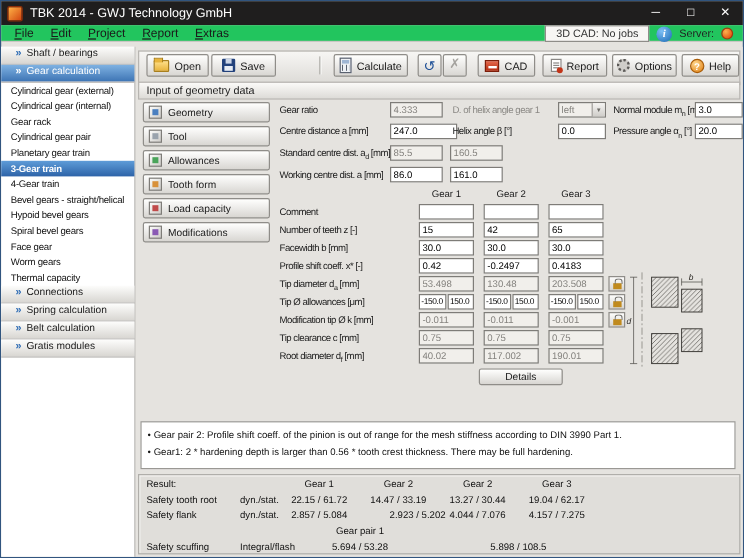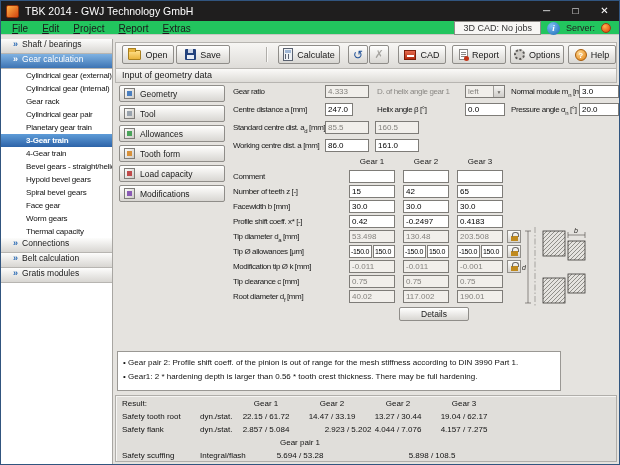--- a/index.html
+++ b/index.html
@@ -19,21 +19,21 @@
 .info-btn{width:13px;height:13px;border-radius:50%;background:radial-gradient(circle at 35% 30%,#7ec0f5,#1868b4);color:#fff;font-size:9px;font-style:italic;font-weight:bold;text-align:center;line-height:13px;font-family:"Liberation Serif",serif}
 .server-label{font-size:9px;color:#222}
 .server-dot{width:10px;height:10px;border-radius:50%;background:radial-gradient(circle at 35% 30%,#ffb24e,#dd3c02);border:1px solid #a23a10}
 
 .sidebar{position:absolute;left:0;top:38px;width:112px;bottom:0;background:#fff;border-right:1px solid #a8a6a2}
 .side-header{height:15px;display:flex;align-items:flex-start;gap:4px;padding-left:12px;background:linear-gradient(#fdfdfc,#d8d6d2);border-bottom:1px solid #b7b5b1;color:#1a1a1a;font-size:8.5px;white-space:nowrap;overflow:hidden}
 .chev{color:#2e6cb4;font-weight:bold;font-size:9px}
 .chev::before{content:"»"}
 .side-header.active{background:linear-gradient(#7fb2e2,#3d74b4);color:#fff}
 .side-header.active .chev{color:#fff}
-.side-item{height:13px;line-height:13px;padding-left:25px;color:#111;font-size:8px;letter-spacing:-0.2px;white-space:nowrap;overflow:hidden}
+.side-item{height:13px;line-height:13px;padding-left:8px;color:#111;font-size:8px;letter-spacing:-0.2px;white-space:nowrap;overflow:hidden}
 .side-item.selected{background:linear-gradient(#5e9cd8,#2d63a8);color:#fff;font-weight:bold}
 
 .main{position:absolute;left:112px;top:38px;right:0;bottom:0;background:#e5e3df}
 .toolbar{position:absolute;left:2px;top:3px;right:2px;height:29px;background:linear-gradient(#f7f6f4,#dcdad6);border:1px solid #b7b5b1}
 .tbtn{position:absolute;top:2px;height:19px;border:1px solid #8f8d89;border-radius:2px;background:linear-gradient(#fffffe,#d8d6d2);display:flex;align-items:center;justify-content:center;gap:4px;font-size:9px;color:#1a1a1a;padding:0 3px}
 .tsep{position:absolute;top:4px;width:1px;height:15px;background:#b0aeaa;box-shadow:1px 0 0 #fbfaf8}
 .ic-folder{width:13px;height:10px;background:linear-gradient(#ffe08a,#e8b43c);border:1px solid #a87f1e;border-radius:1px;position:relative;flex:0 0 auto}
 .ic-folder::before{content:"";position:absolute;left:-1px;top:-3px;width:6px;height:3px;background:#e8b43c;border:1px solid #a87f1e;border-bottom:none;border-radius:1px 1px 0 0}
 .ic-save{width:11px;height:11px;background:#23427c;position:relative;border-radius:1px;flex:0 0 auto}
 .ic-save::before{content:"";position:absolute;left:3px;top:0;width:5px;height:4px;background:#cdd6e6}
@@ -73,21 +73,21 @@
 .dd-text{flex:1;padding-left:2px}
 .dd-arrow{width:11px;height:11px;background:linear-gradient(#f5f4f2,#cfcdc9);border-left:1px solid #9e9c98;font-size:5px;color:#6e6c68;display:flex;align-items:center;justify-content:center}
 .dd-arrow::after{content:"▼"}
 .ghead{position:absolute;width:46px;text-align:center;font-size:8px;color:#1a1a1a;top:118px}
 .lockbtn{position:absolute;left:394px;width:14px;height:13px;border:1px solid #8f8d89;background:linear-gradient(#fdfdfc,#d6d4d0);display:flex;align-items:flex-start;justify-content:center}
 .padlock{position:relative;width:7px;height:5px;background:#c08a1e;margin-top:5px}
 .padlock::before{content:"";position:absolute;left:1px;top:-4px;width:5px;height:4px;border:1px solid #6e6c68;border-bottom:none;border-radius:3px 3px 0 0}
 .btn-details{position:absolute;left:286px;top:268px;width:70px;height:14px;border:1px solid #8f8d89;border-radius:2px;background:linear-gradient(#fffffe,#d8d6d2);font-size:8.5px;text-align:center;line-height:12px;color:#1a1a1a}
 .diagram{position:absolute;left:408px;top:186px;width:90px;height:84px}
 
-.messages{position:absolute;left:4px;top:312px;width:444px;height:40px;background:#fff;border:1px solid #9a9894;padding:4px 5px;font-size:8px;color:#111;line-height:14px}
+.messages{position:absolute;left:4px;top:312px;width:496px;height:40px;background:#fff;border:1px solid #9a9894;padding:4px 5px;font-size:8px;color:#111;line-height:14px}
 .msg-line{white-space:nowrap;overflow:hidden}
 .results{position:absolute;left:2px;top:356px;width:502px;height:67px;background:#e0deda;border:1px solid #b0aeaa;box-shadow:inset 1px 1px 0 #f5f4f2;font-size:8px;color:#111}
 .rtext{position:absolute;white-space:nowrap}
 .rc{width:64px;text-align:center}
 .rpair{width:132px;text-align:center}
 </style>
 </head>
 <body>
 
 <div class="window">
@@ -137,20 +137,24 @@
     <div class="side-item">Spiral bevel gears</div>
     <div class="side-item">Face gear</div>
     <div class="side-item">Worm gears</div>
     <div class="side-item">Thermal capacity</div>
     <div class="side-header">
         <span class="chev"></span>
         <span>Connections</span>
       </div>
     <div class="side-header">
         <span class="chev"></span>
+        <span>Spring calculation</span>
+      </div>
+    <div class="side-header">
+        <span class="chev"></span>
         <span>Belt calculation</span>
       </div>
     <div class="side-header">
         <span class="chev"></span>
         <span>Gratis modules</span>
       </div>
   </div>
 
   <div class="main">
 
@@ -223,21 +227,21 @@
     <input class="fld dis" style="left: 212px; top: 46px; width: 44px;" value="4.333">
     <div class="flabel gray" style="left:264px;top:46px">D. of helix angle gear 1</div>
     <div class="dd" style="left:352px;top:46px;width:40px">
         <span class="dd-text">left</span>
         <span class="dd-arrow"></span>
       </div>
     <div class="flabel" style="left:398px;top:46px"><span>Normal module m</span><sub>n</sub><span> [mm]</span></div>
     <input class="fld" style="left: 466px; top: 46px; width: 40px;" value="3.0">
 
     <div class="flabel" style="top:64px">Centre distance a [mm]</div>
-    <input class="fld" style="left: 212px; top: 64px; width: 28px;" value="247.0">
+    <input class="fld" style="left: 212px; top: 64px; width: 56px;" value="247.0">
     <div class="flabel" style="left:264px;top:64px">Helix angle β [°]</div>
     <input class="fld" style="left: 352px; top: 64px; width: 40px;" value="0.0">
     <div class="flabel" style="left:398px;top:64px"><span>Pressure angle α</span><sub>n</sub><span> [°]</span></div>
     <input class="fld" style="left: 466px; top: 64px; width: 40px;" value="20.0">
 
     <div class="flabel" style="top:82px"><span>Standard centre dist. a</span><sub>d</sub><span> [mm]</span></div>
     <input class="fld dis" style="left: 212px; top: 82px; width: 44px;" value="85.5">
     <input class="fld dis" style="left: 262px; top: 82px; width: 44px;" value="160.5">
 
     <div class="flabel" style="top:100px">Working centre dist. a [mm]</div>

